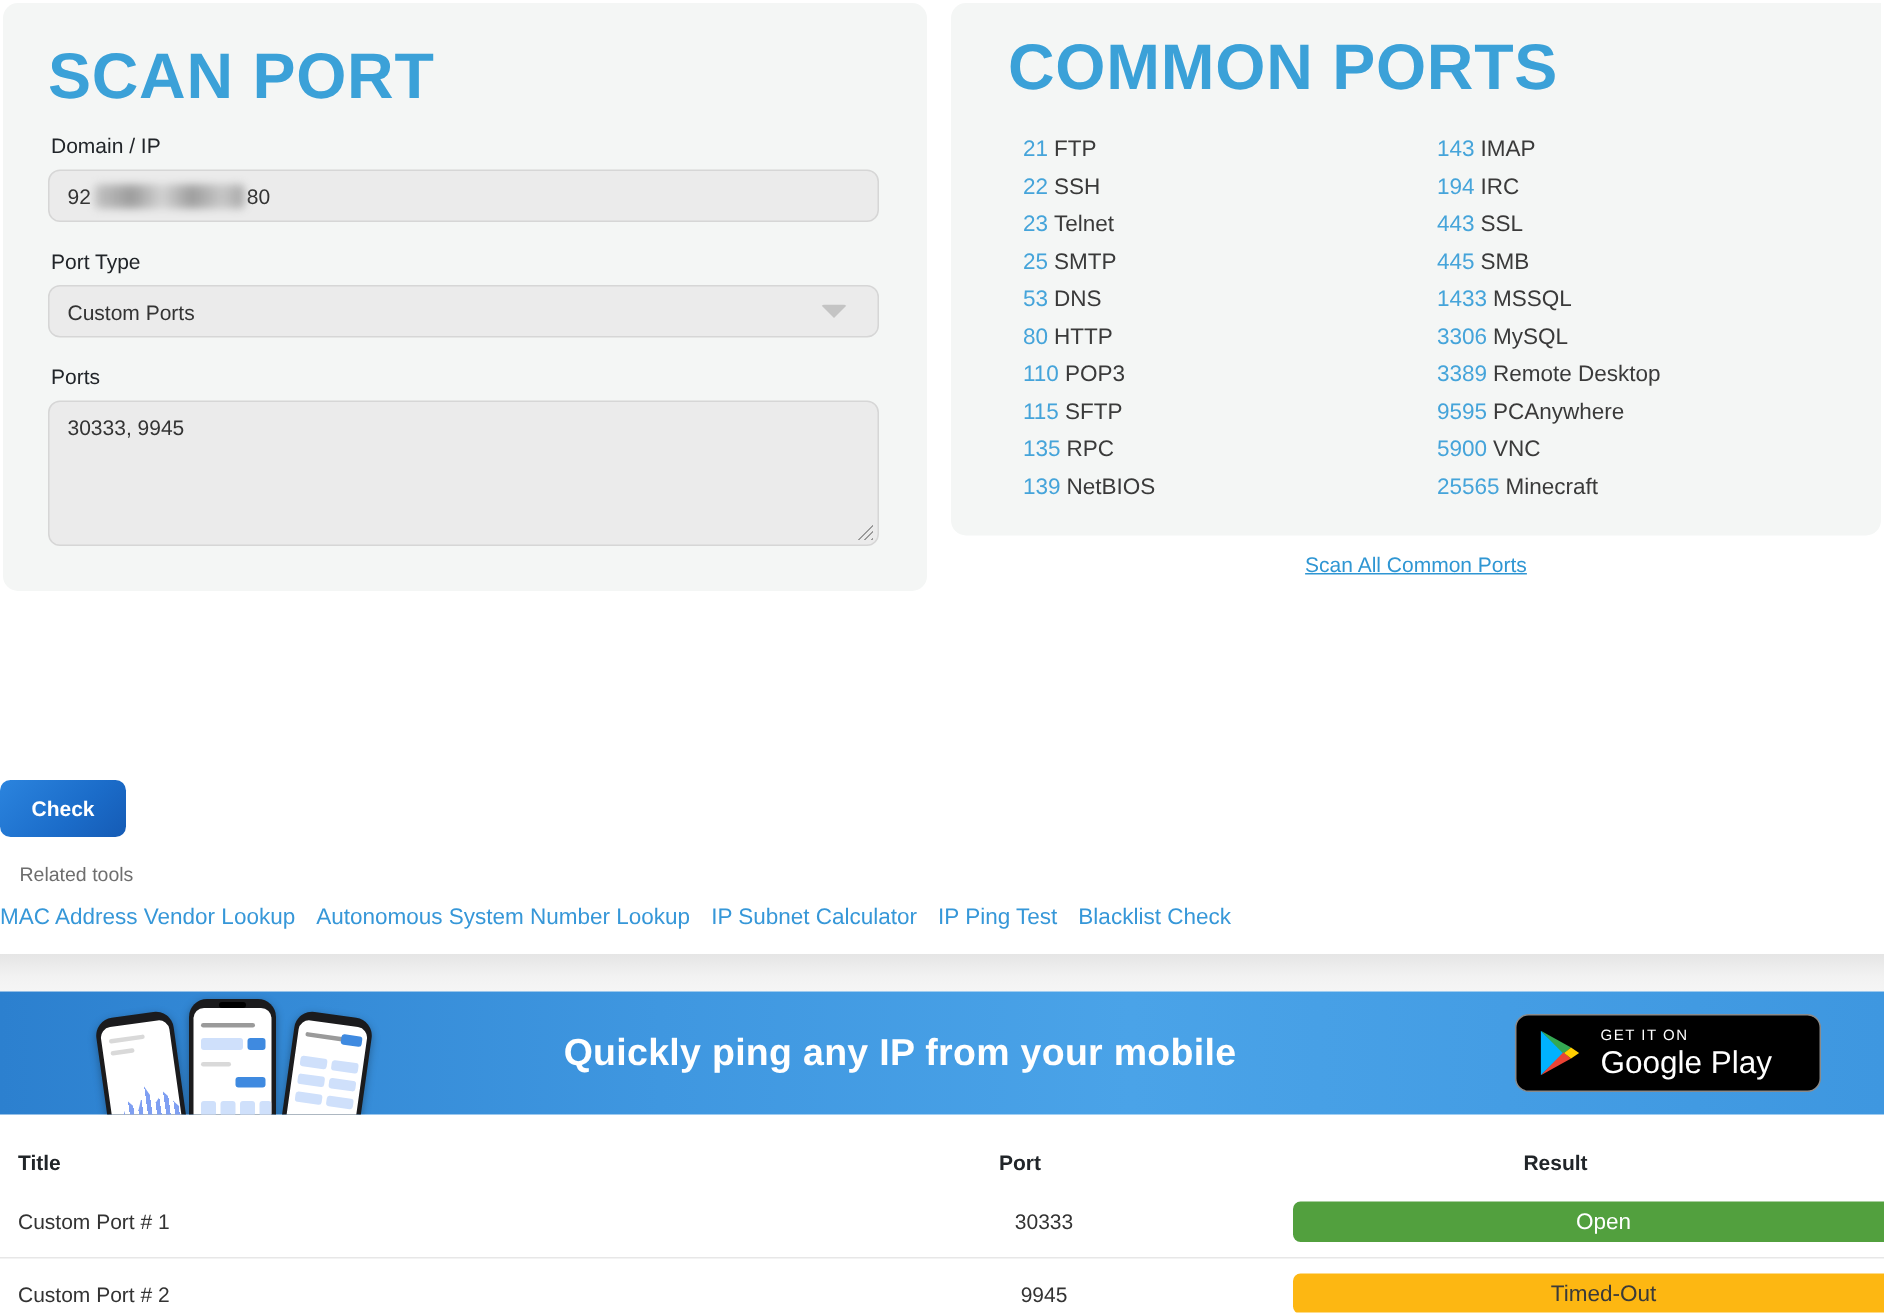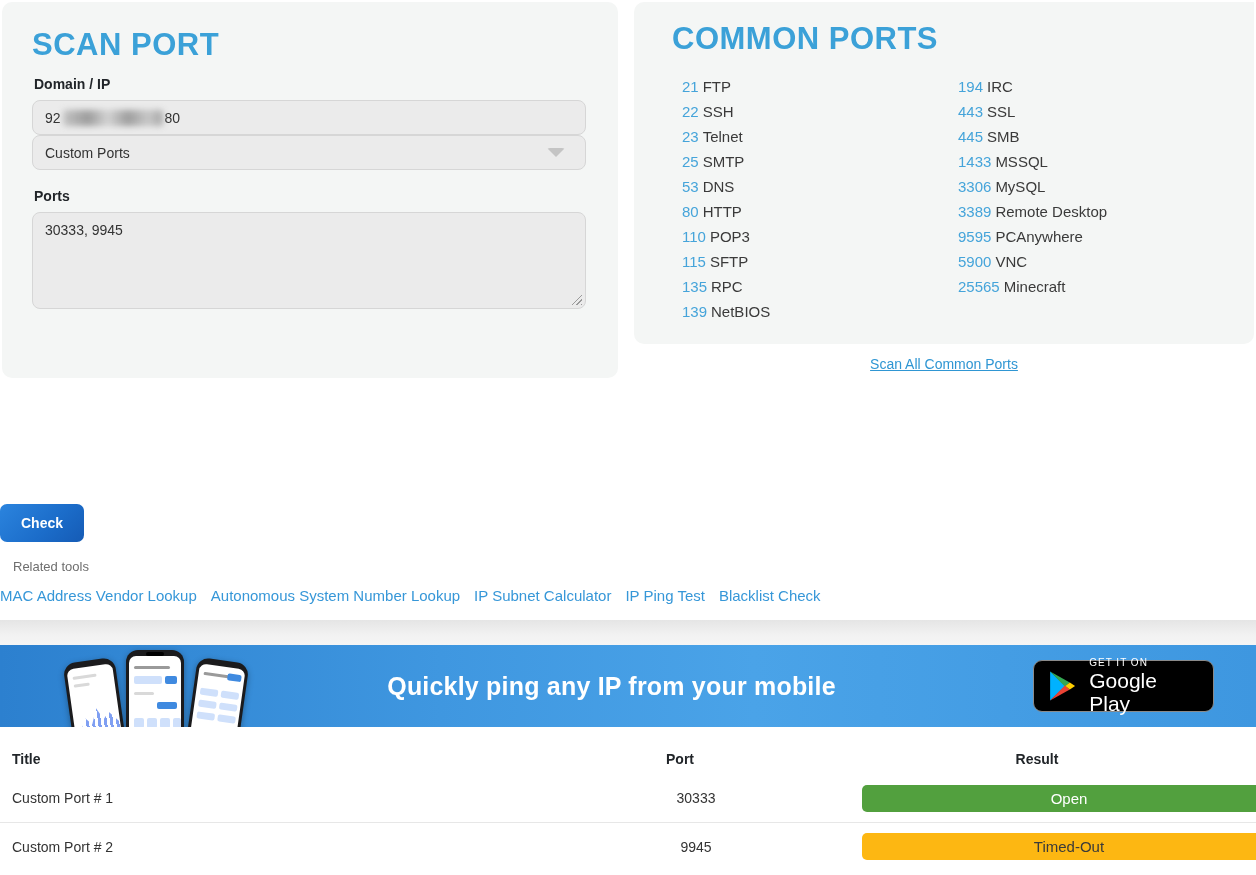--- a/index.html
+++ b/index.html
@@ -25,31 +25,31 @@
   }
   .right-col { flex: 1 1 auto; margin-left: 16px; }
   .ports-panel {
     min-height: 322px;
     padding: 16px 20px 20px 32px;
     border-top-right-radius: 0;
     border-bottom-right-radius: 10px;
   }
   h1.panel-title {
     color: #3ba1d8;
-    font-size: 31px;
+    font-size: 43px;
     font-weight: bold;
     letter-spacing: 0.5px;
     line-height: 1.1;
   }
   .scan-panel h1.panel-title { margin-bottom: 14px; }
   .ports-panel h1.panel-title { margin: 4px 0 18px 6px; }
 
   .field-label {
     font-size: 14px;
-    font-weight: bold;
+    font-weight: normal;
     color: #212529;
     margin: 18px 0 8px 2px;
   }
   .input-like {
     width: 100%;
     background: #ebebeb;
     border: 1px solid #d6d6d6;
     border-radius: 8px;
     font-size: 14px;
     color: #333;
@@ -188,21 +188,21 @@
     text-align: center;
     padding-left: 190px;
     color: #ffffff;
     font-size: 25px;
     font-weight: bold;
     letter-spacing: .2px;
   }
   .gp-badge {
     flex: 0 0 auto;
     margin-right: 42px;
-    width: 181px; height: 52px;
+    width: 204px; height: 52px;
     background: #000;
     border: 1px solid #8a8a8a;
     border-radius: 9px;
     display: flex;
     align-items: center;
     padding: 6px 12px 6px 12px;
     gap: 10px;
     cursor: pointer;
   }
   .gp-text { color: #fff; line-height: 1.1; }
@@ -240,20 +240,21 @@
   <div class="panel scan-panel">
     <h1 class="panel-title">SCAN PORT</h1>
 
     <div class="field-label" style="margin-top:0;">Domain / IP</div>
     <div class="input-like text-input">
       <span>92</span>
         <span class="blur-chunk"></span>
         <span>80</span>
     </div>
 
+    <div class="field-label">Port Type</div>
     <div class="input-like select-like">
       <span>Custom Ports</span>
       <span class="caret-down"></span>
     </div>
 
     <div class="field-label">Ports</div>
     <div class="input-like textarea-like">
       <span>30333, 9945</span>
       <span class="resize-handle"></span>
     </div>
@@ -269,20 +270,21 @@
           <li><span class="pnum">23</span><span class="pname">Telnet</span></li>
           <li><span class="pnum">25</span><span class="pname">SMTP</span></li>
           <li><span class="pnum">53</span><span class="pname">DNS</span></li>
           <li><span class="pnum">80</span><span class="pname">HTTP</span></li>
           <li><span class="pnum">110</span><span class="pname">POP3</span></li>
           <li><span class="pnum">115</span><span class="pname">SFTP</span></li>
           <li><span class="pnum">135</span><span class="pname">RPC</span></li>
           <li><span class="pnum">139</span><span class="pname">NetBIOS</span></li>
         </ul>
         <ul class="ports-list">
+          <li><span class="pnum">143</span><span class="pname">IMAP</span></li>
           <li><span class="pnum">194</span><span class="pname">IRC</span></li>
           <li><span class="pnum">443</span><span class="pname">SSL</span></li>
           <li><span class="pnum">445</span><span class="pname">SMB</span></li>
           <li><span class="pnum">1433</span><span class="pname">MSSQL</span></li>
           <li><span class="pnum">3306</span><span class="pname">MySQL</span></li>
           <li><span class="pnum">3389</span><span class="pname">Remote Desktop</span></li>
           <li><span class="pnum">9595</span><span class="pname">PCAnywhere</span></li>
           <li><span class="pnum">5900</span><span class="pname">VNC</span></li>
           <li><span class="pnum">25565</span><span class="pname">Minecraft</span></li>
         </ul>

